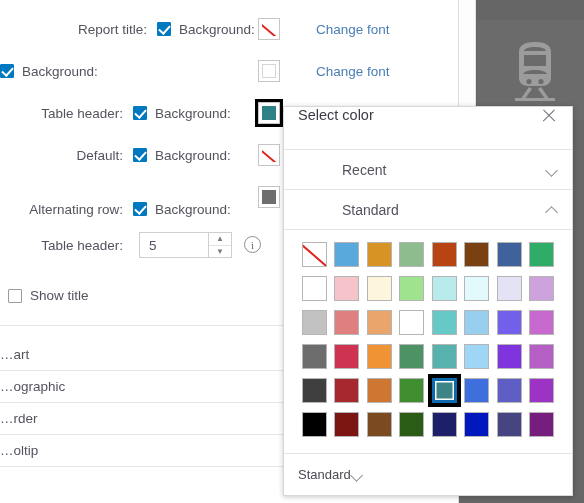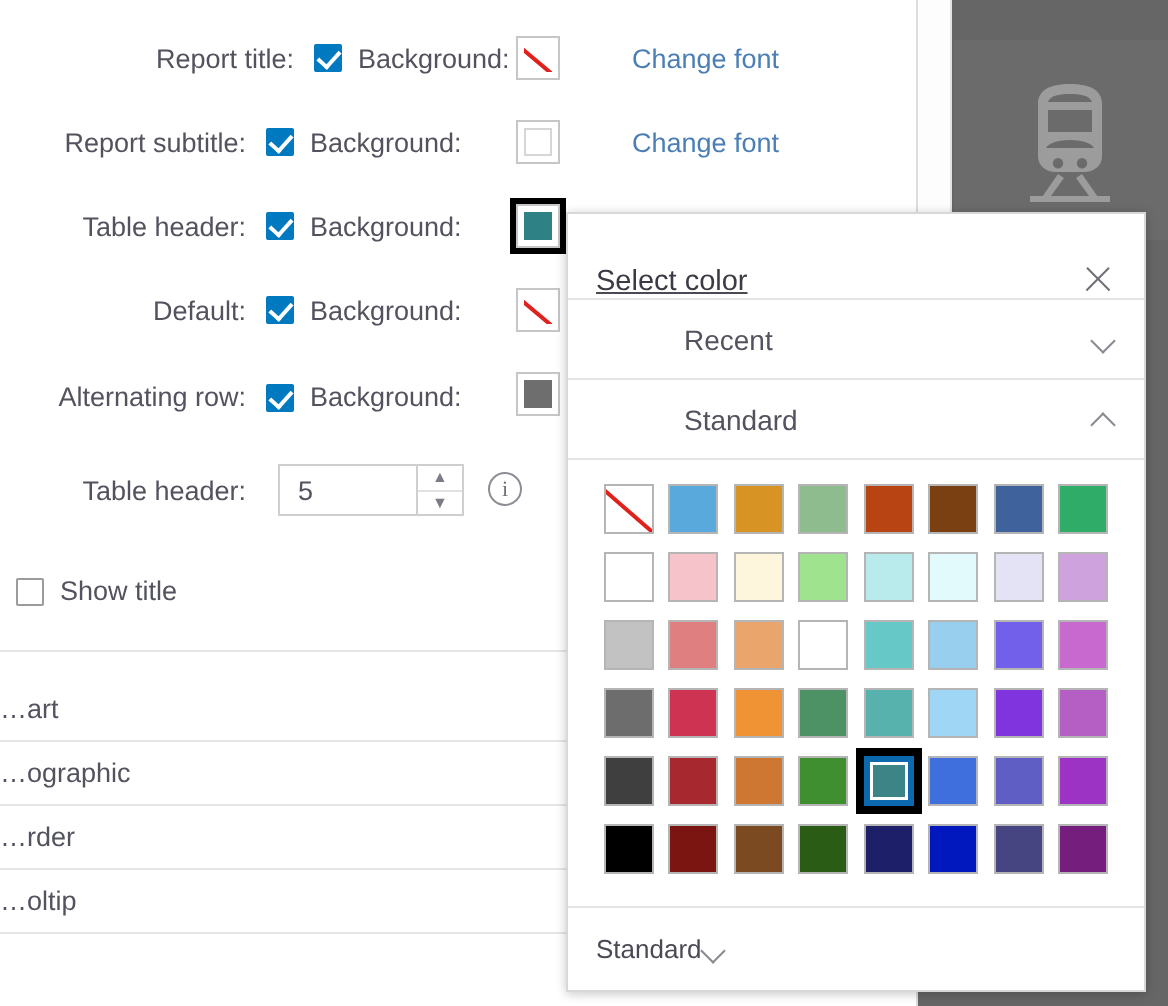--- a/index.html
+++ b/index.html
@@ -266,25 +266,24 @@
     border: 1px solid #d8d8d8;
     box-shadow: 0 1px 5px rgba(0,0,0,0.22);
     box-sizing: border-box;
     display: flex;
     flex-direction: column;
   }
   .popup-header {
     height: 43px;
     flex: 0 0 auto;
     display: flex;
-    align-items: flex-end;
+    align-items: flex-start;
     padding: 0 14px;
     border-bottom: 1px solid #e4e4e4;
     box-sizing: border-box;
-    text-decoration: underline;
   }
   .popup-title {
     flex: 1;
     font-size: 14.5px;
     color: #3b3b45;
   }
   .close-x {
     width: 18px;
     height: 18px;
     color: #6f6f79;
@@ -412,21 +411,20 @@
         <span class="tick"></span>
       </div>
     <div class="cb-text">Background:</div>
   </div>
   <div class="swatch-btn" style="left:258px;top:18px;">
     <div class="fill nocolor-fill"></div>
   </div>
   <div class="change-font" style="top:22px;">Change font</div>
 
   <div class="form-row" style="top:50px;">
-    <div class="row-label">Report subtitle:</div>
     <div class="cb">
         <span class="tick"></span>
       </div>
     <div class="cb-text">Background:</div>
   </div>
   <div class="swatch-btn" style="left:258px;top:60px;">
     <div class="fill" style="background:#ffffff;border:1px solid #d6d6d6;"></div>
   </div>
   <div class="change-font" style="top:64px;">Change font</div>
 
@@ -445,21 +443,21 @@
     <div class="row-label">Default:</div>
     <div class="cb">
         <span class="tick"></span>
       </div>
     <div class="cb-text">Background:</div>
   </div>
   <div class="swatch-btn" style="left:258px;top:144px;">
     <div class="fill nocolor-fill"></div>
   </div>
 
-  <div class="form-row" style="top:164px;align-items:flex-end;">
+  <div class="form-row" style="top:188px;">
     <div class="row-label">Alternating row:</div>
     <div class="cb">
         <span class="tick"></span>
       </div>
     <div class="cb-text">Background:</div>
   </div>
   <div class="swatch-btn" style="left:258px;top:186px;">
     <div class="fill" style="background:#6e6e6e;"></div>
   </div>
 

